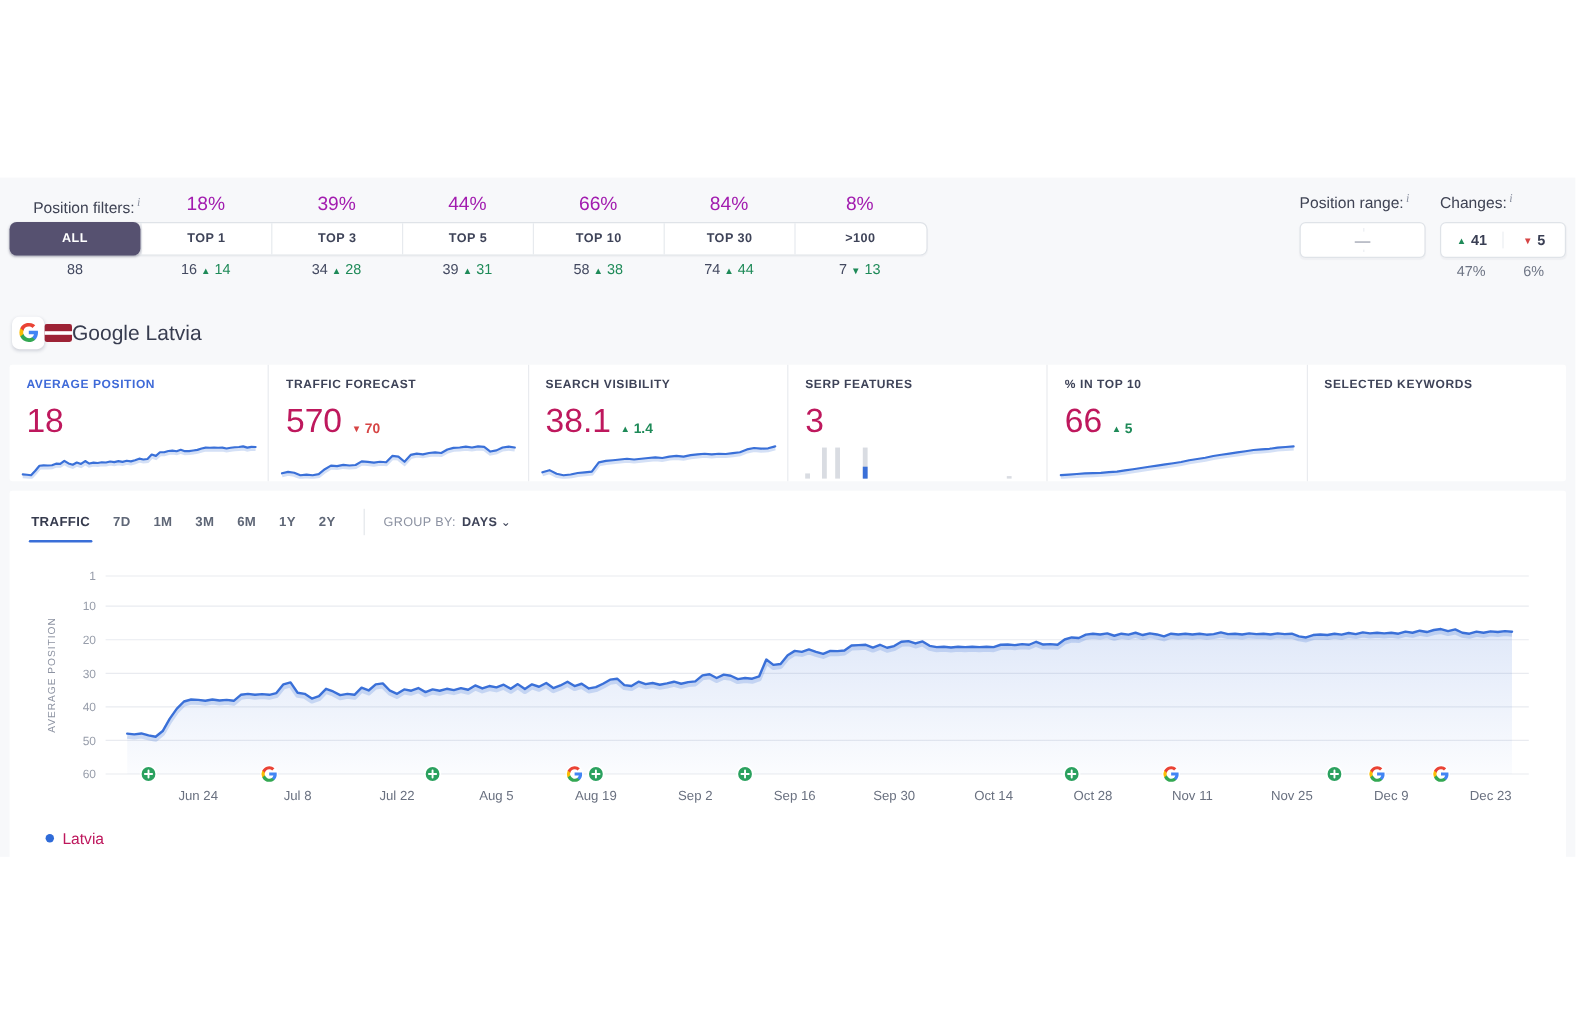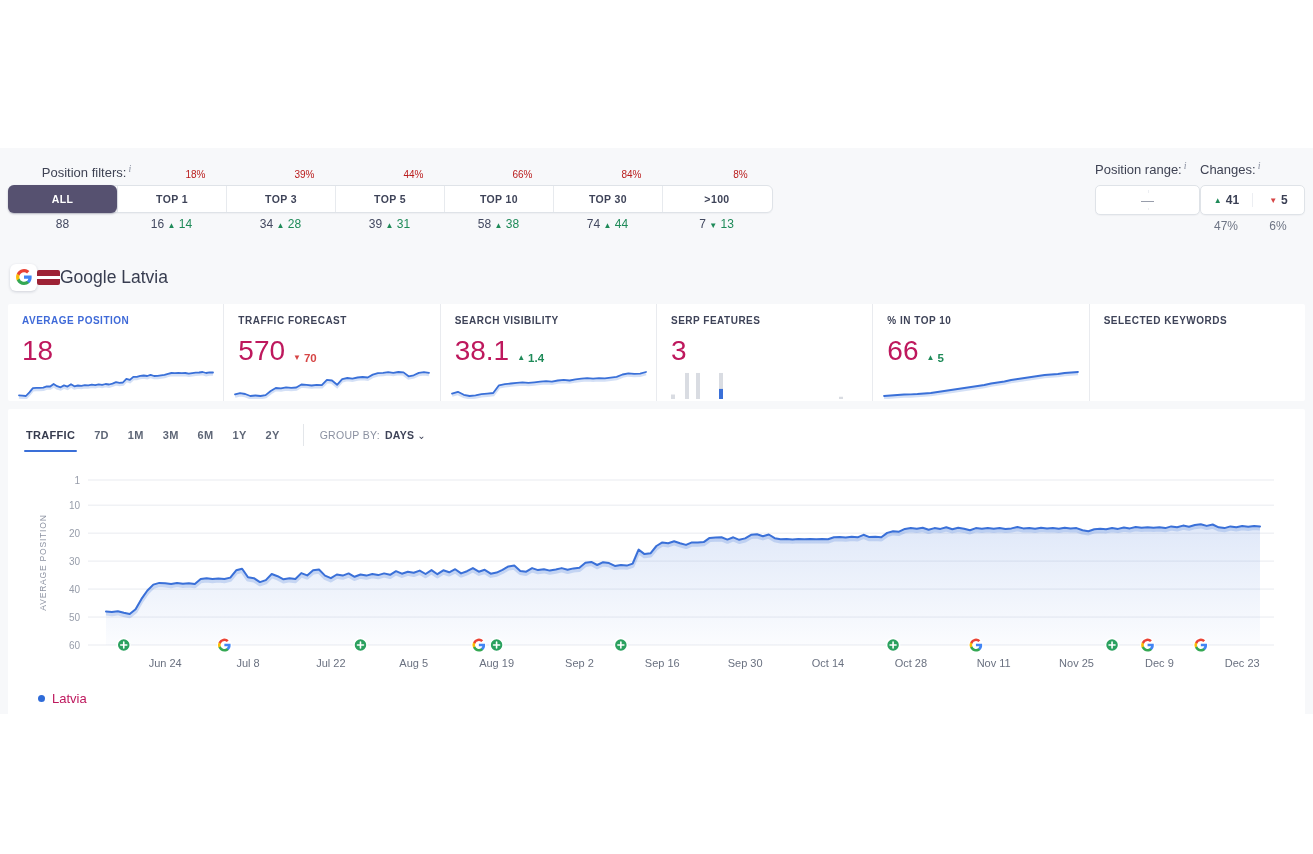--- a/index.html
+++ b/index.html
@@ -4,33 +4,33 @@
 <style>
   html,body{margin:0;padding:0;}
   body{width:1313px;height:854px;background:#ffffff;font-family:"Liberation Sans",sans-serif;overflow:hidden;position:relative;color:#3e4358;}
   .band{position:absolute;top:148px;left:0;right:0;height:566px;background:#f7f8fa;padding:12px 8px 0;box-sizing:border-box;}
 
   
   .filter-section{position:relative;height:84px;}
   .frow{display:flex;}
   .fcell{width:109px;text-align:center;box-sizing:border-box;}
   .pct-row{height:20px;align-items:flex-end;}
-  .pct-row .fcell{font-size:10px;color:#b91c1c;}
-  .pct-row .label-cell{text-align:center;font-size:13px;color:#3f4354;white-space:nowrap;margin-left:24px;}
+  .pct-row .fcell{font-size:16px;color:#a21caf;}
+  .pct-row .label-cell{text-align:right;font-size:13px;color:#3f4354;white-space:nowrap;}
   .info-i{font-family:"Liberation Serif",serif;font-style:italic;font-size:10px;color:#8a90a0;vertical-align:super;margin-left:2px;}
   .ftab-group{display:flex;border:1px solid #dfe3e8;border-radius:6px;background:#fff;width:763px;margin-top:5px;box-shadow:0 1px 1px rgba(40,50,80,.04);}
   .ftab{width:109px;height:26px;line-height:26px;text-align:center;font-size:10.5px;font-weight:bold;letter-spacing:.4px;color:#3e4358;border:none;background:transparent;border-left:1px solid #e7eaee;cursor:pointer;font-family:"Liberation Sans",sans-serif;padding:0;}
   .ftab:first-child{border-left:none;}
   .ftab.active{background:#565170;color:#fff;border-radius:6px;margin:-1px 0 -1px -1px;height:28px;line-height:28px;position:relative;box-shadow:0 1px 2px rgba(40,40,70,.3);}
   .count-row{margin-top:4px;height:18px;}
   .count-row .fcell{font-size:12px;color:#434960;}
   .chg-green{color:#1e8a58;}
   .arr{font-size:8px;}
   
-  .right-controls{position:absolute;top:0;right:0;display:flex;gap:0;}
+  .right-controls{position:absolute;top:0;right:0;display:flex;gap:12px;}
   .ctrl-label{font-size:13px;color:#3f4354;height:20px;}
   .ctrl-box{margin-top:5px;width:103px;height:28px;border:1px solid #dfe3e8;border-radius:5px;background:#fff;display:flex;align-items:center;justify-content:center;position:relative;box-shadow:0 1px 1px rgba(40,50,80,.04);}
   .range-dash{color:#8b91a1;font-size:13px;background:#fff;position:relative;z-index:1;padding:0 4px;}
   .range-divider{position:absolute;left:50%;top:4px;bottom:4px;width:1px;background:#eceef2;}
   .changes-box{display:flex;}
   .changes-half{width:51px;display:flex;align-items:center;justify-content:center;gap:4px;font-size:12px;color:#3a3f54;font-weight:bold;}
   .changes-half:first-child{border-right:1px solid #eceef2;}
   .changes-pcts{display:flex;margin-top:4px;}
   .changes-pcts div{width:52px;text-align:center;font-size:12px;color:#6d7484;}
   .arr-up-green{color:#1e8a58;font-size:8px;}

